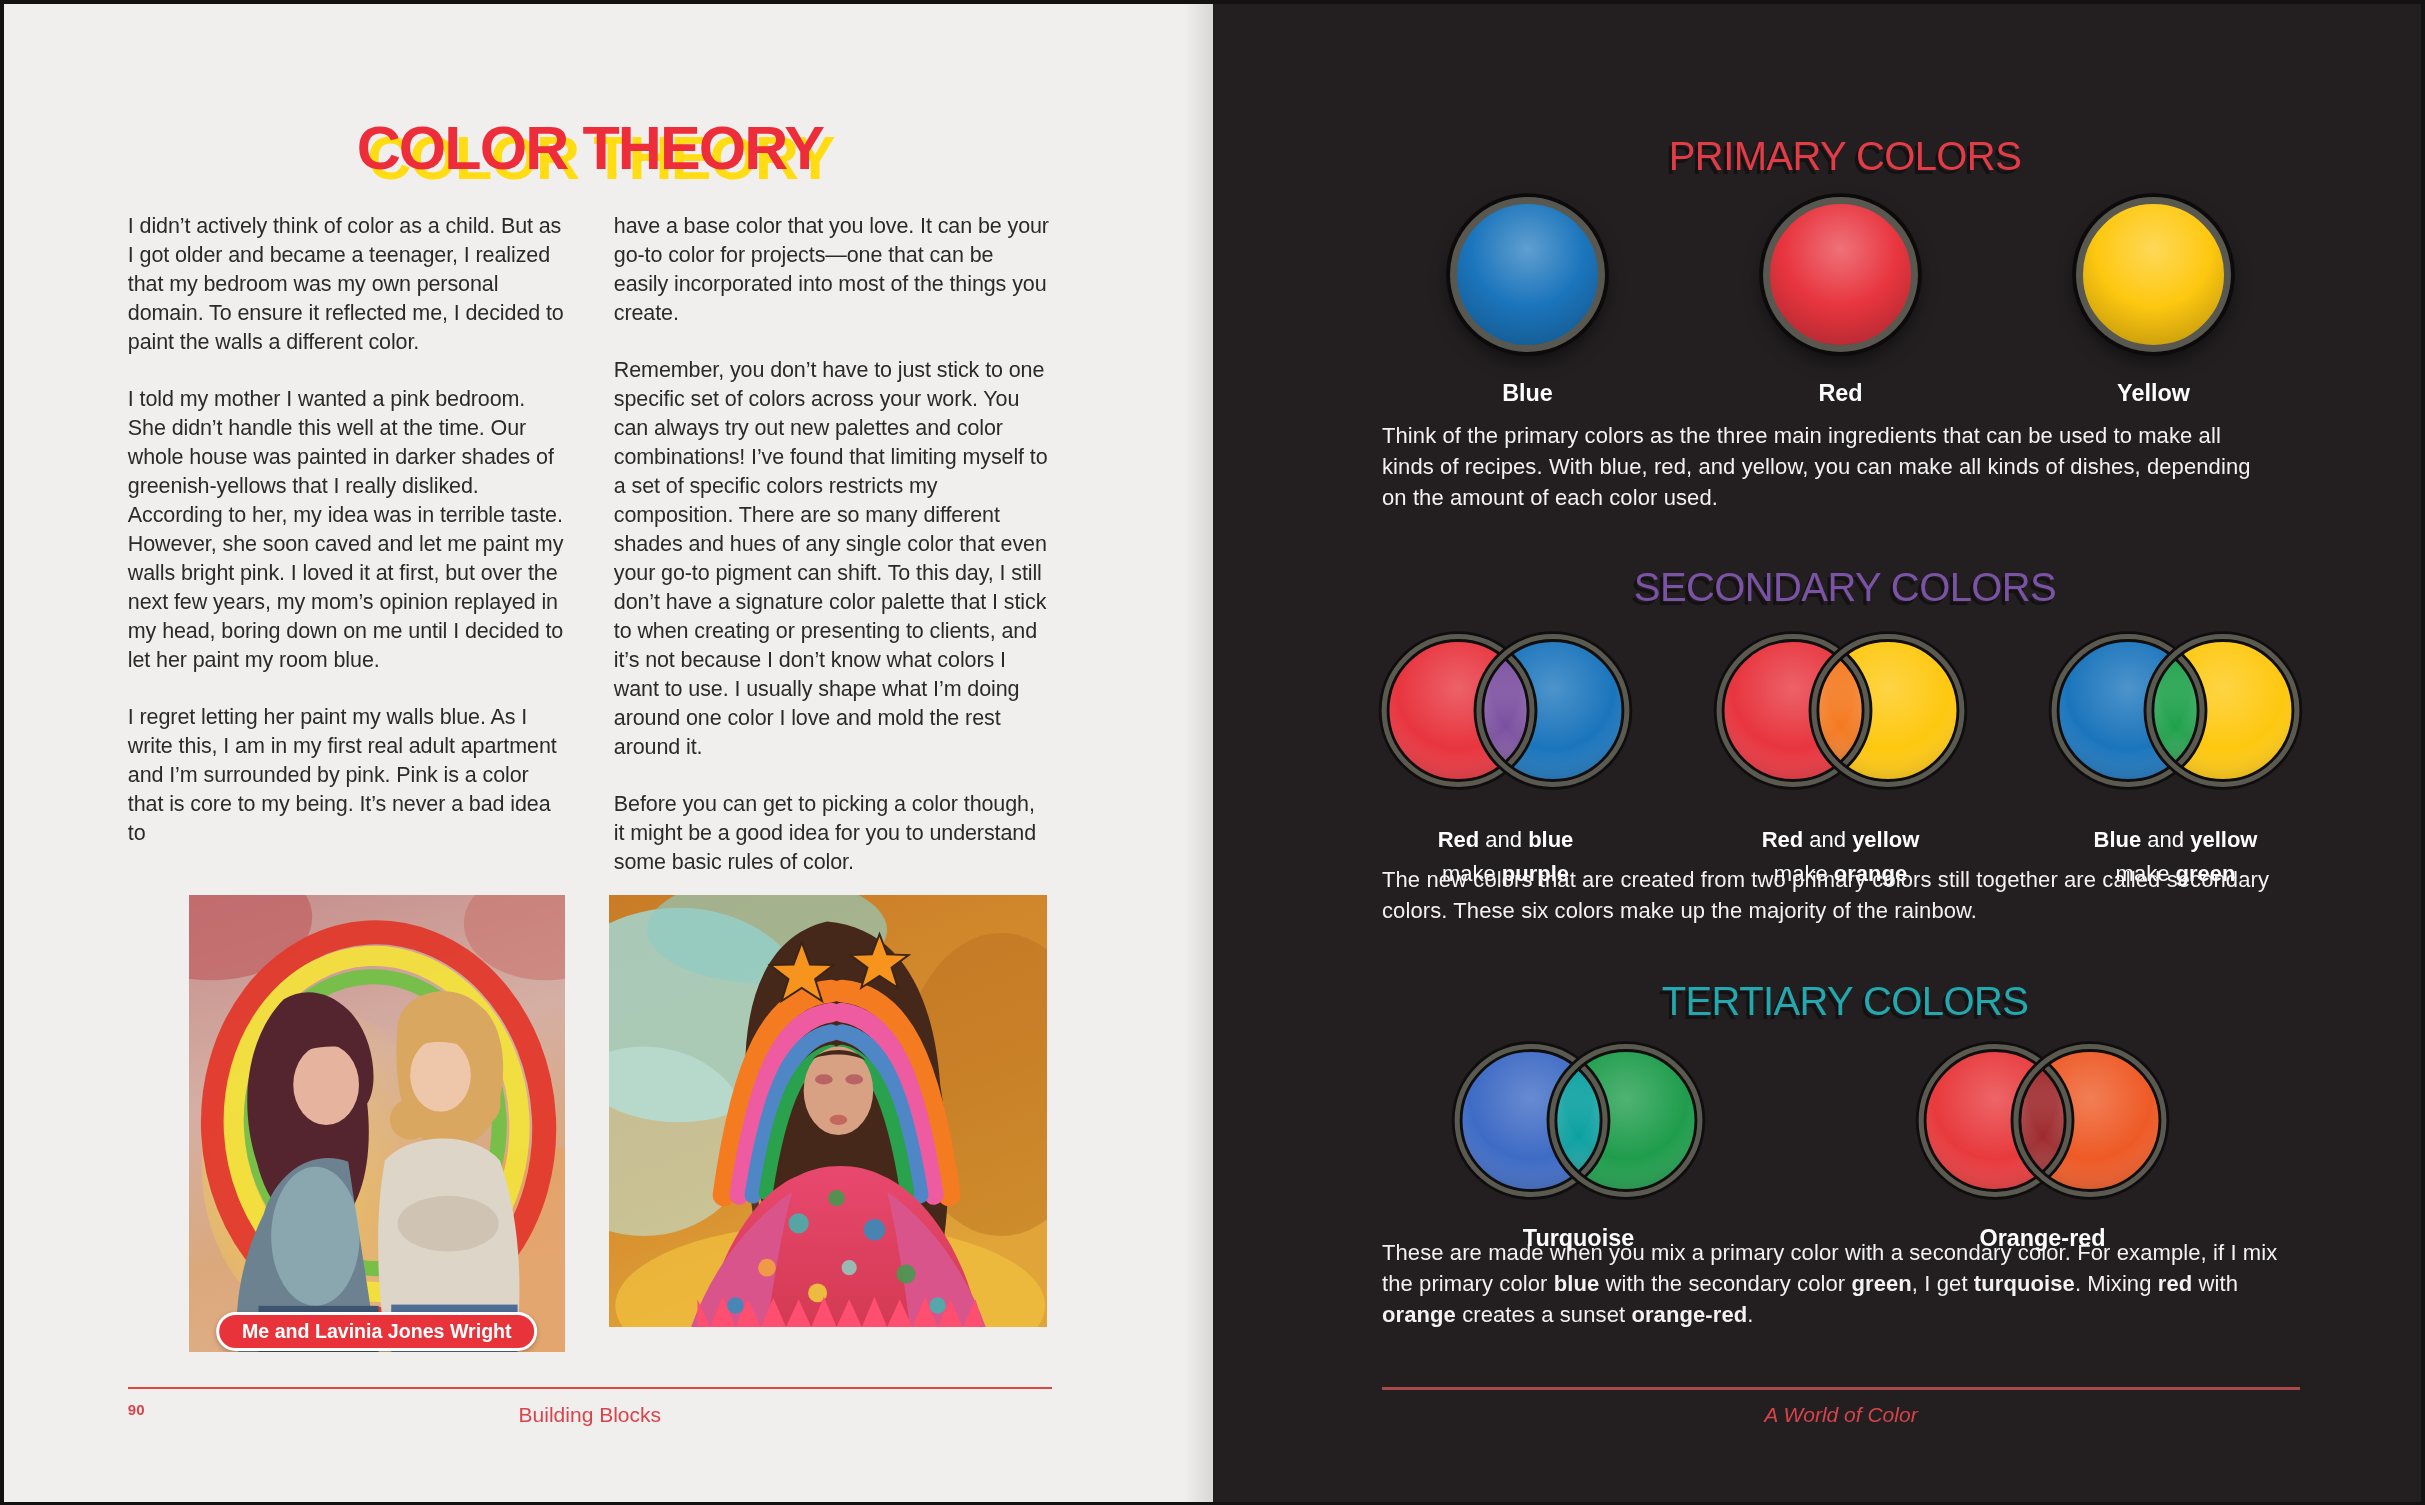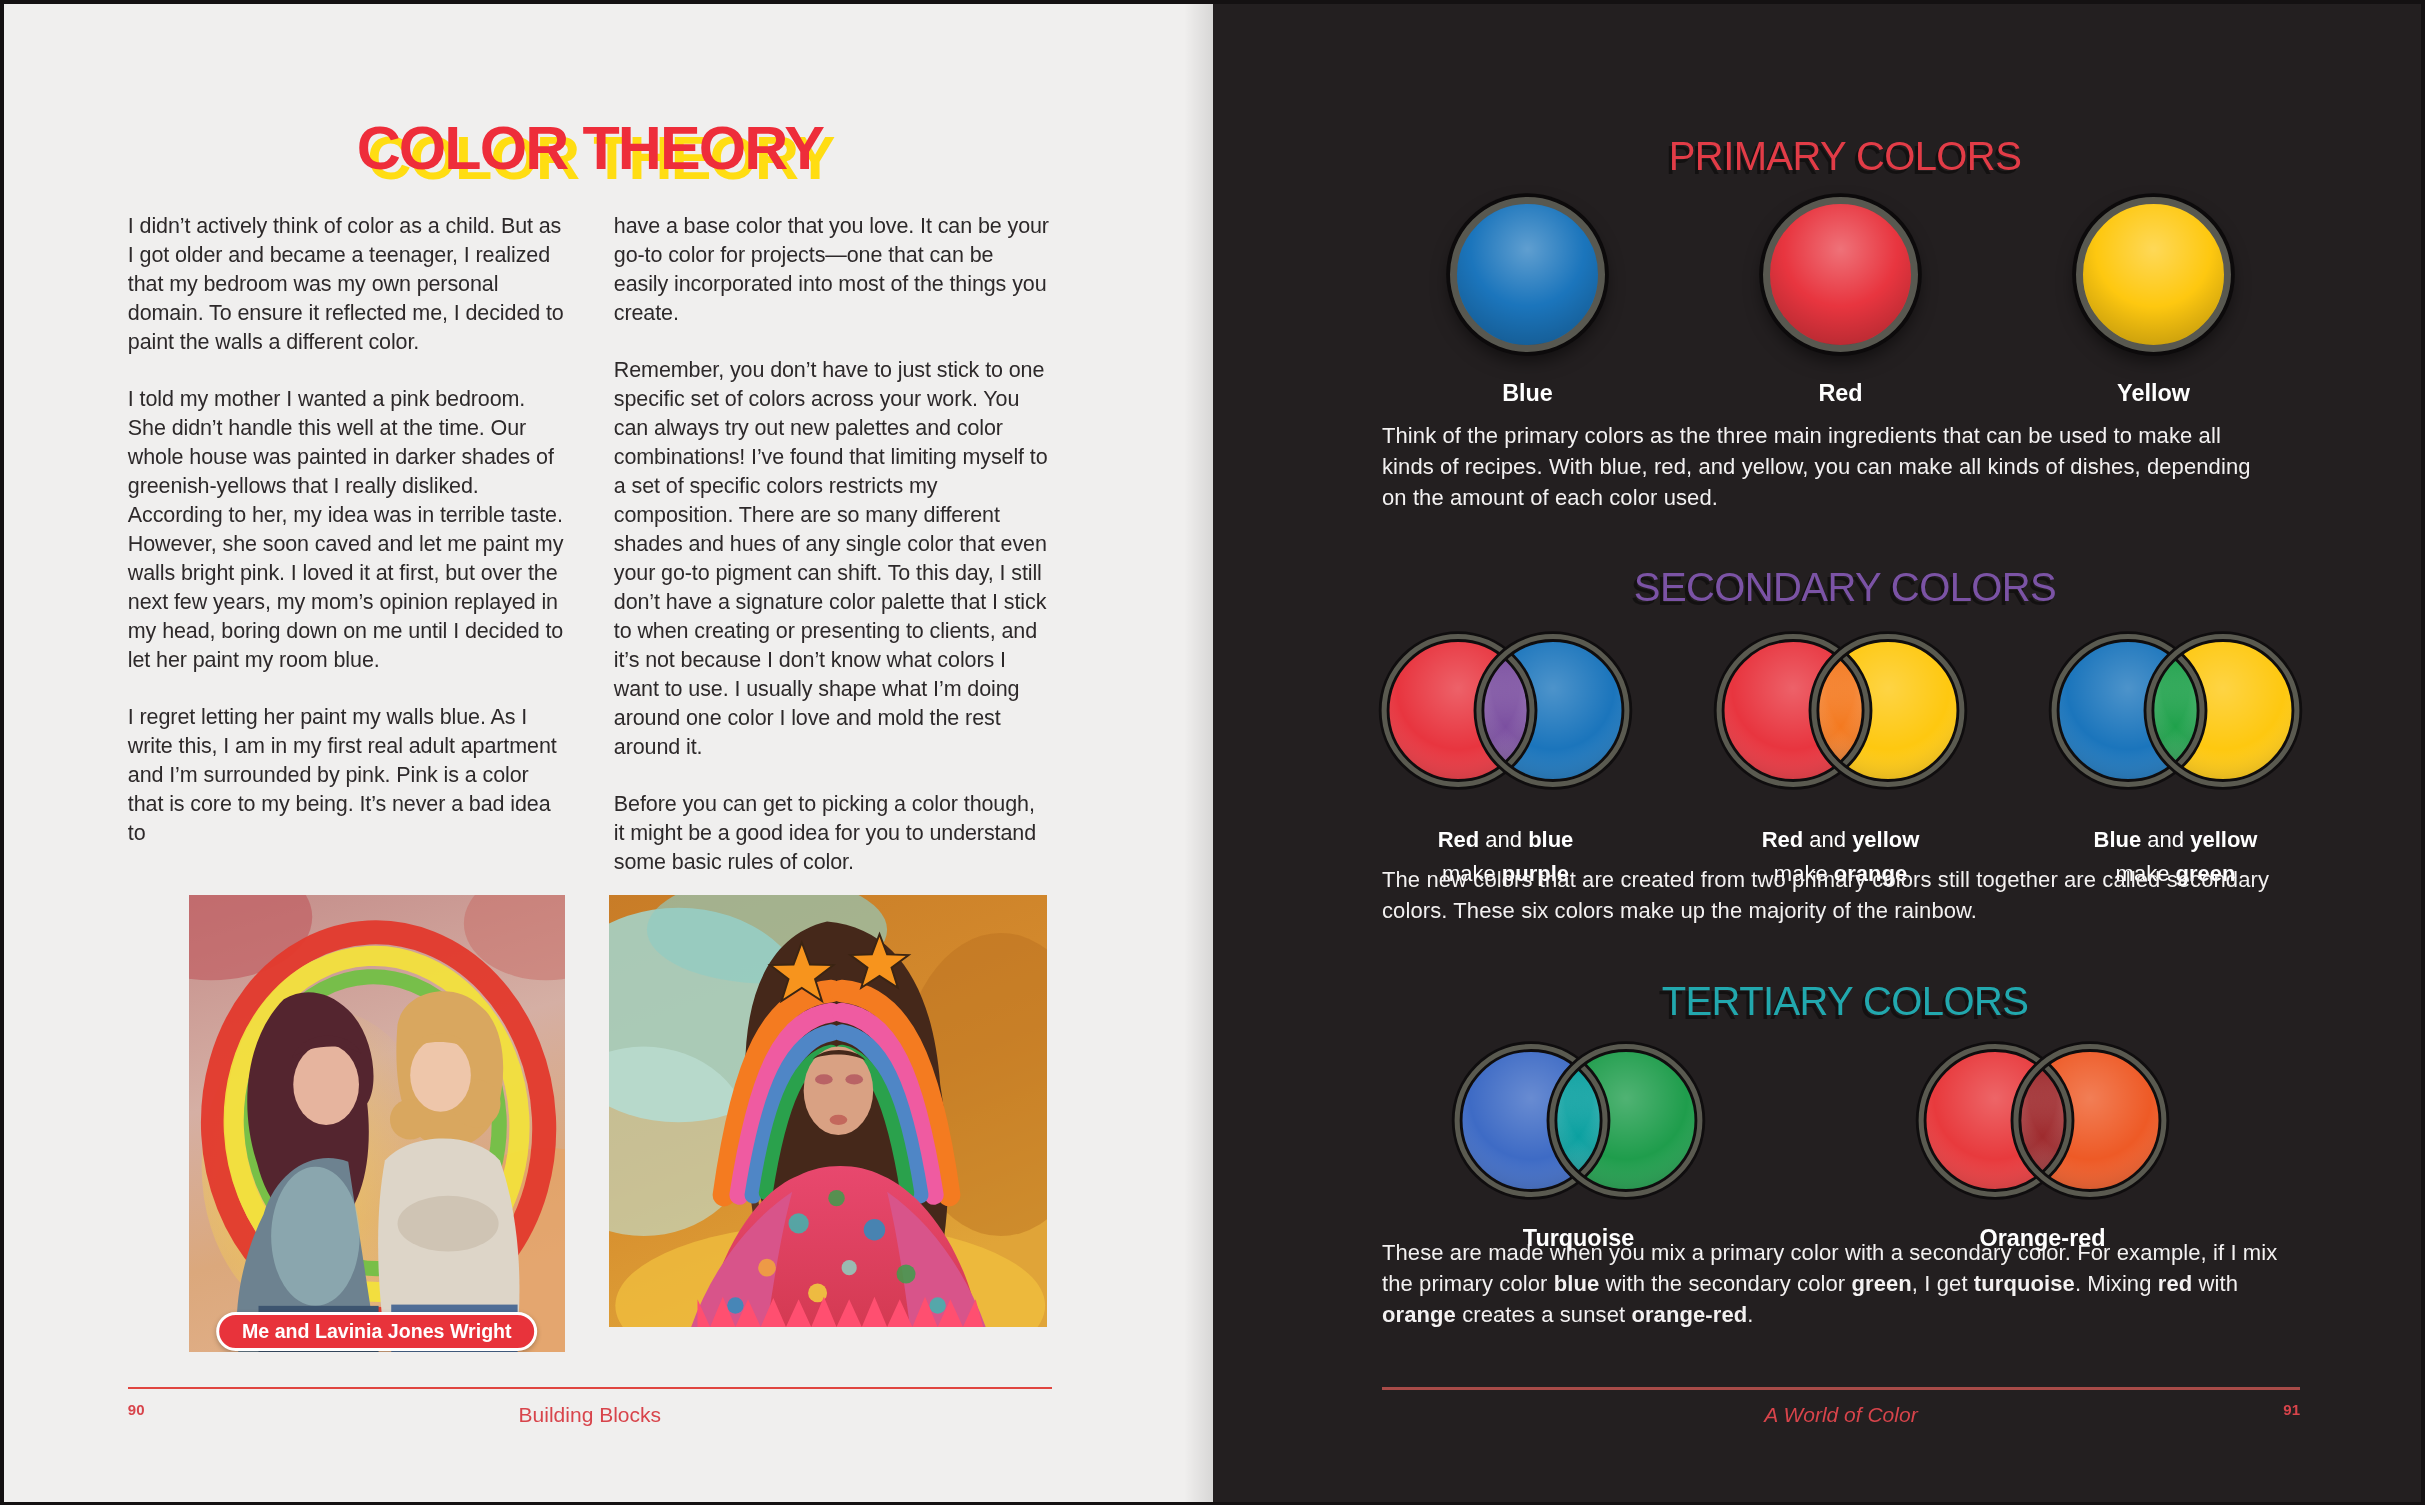--- a/index.html
+++ b/index.html
@@ -373,15 +373,14 @@
           <circle cx="305" cy="140" r="117" fill="none" stroke="#0f0d0e" stroke-width="17"></circle>
           <circle cx="305" cy="140" r="117" fill="none" stroke="#5a5a50" stroke-width="8"></circle>
         </svg></div>
     <div class="venn-label-single">Orange-red</div>
   </div>
 
   <p class="rp-body body-3"><span>These are made when you mix a primary color with a secondary color. For example, if I mix the primary color </span><b>blue</b><span> with the secondary color </span><b>green</b><span>, I get </span><b>turquoise</b><span>. Mixing </span><b>red</b><span> with </span><b>orange</b><span> creates a sunset </span><b>orange-red</b><span>.</span></p>
 
   <div class="rule rule-right"></div>
   <div class="running running-right">A World of Color</div>
-  <div class="folio folio-right">91</div>
 </div>
 
 
 </body></html>

